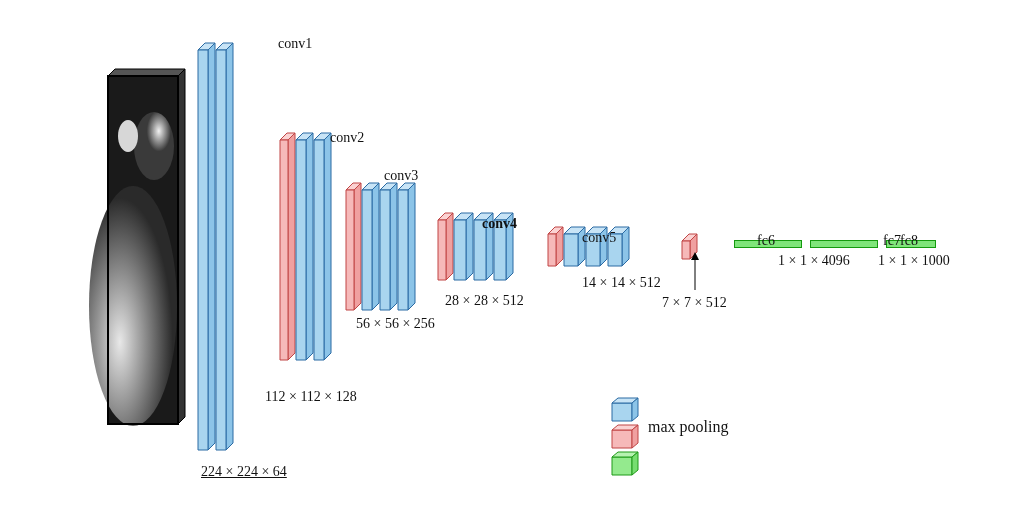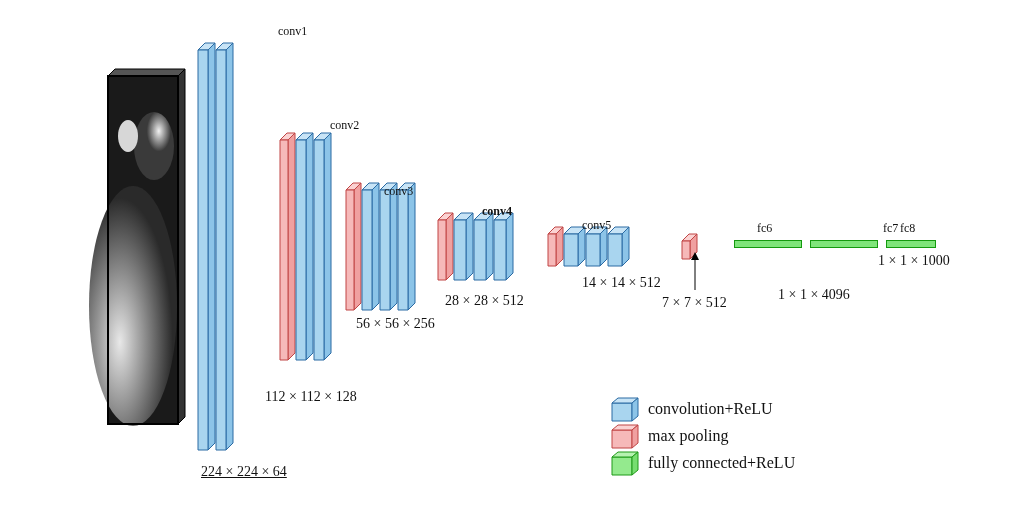--- a/index.html
+++ b/index.html
@@ -12,23 +12,24 @@
     color: #000;
   }
   #diagram {
     position: relative;
     width: 1024px;
     height: 512px;
     overflow: hidden;
   }
   .label {
     position: absolute;
-    font-size: 12px;
+    font-size: 14px;
     white-space: nowrap;
     color: #111;
+    margin-top: 12px;
   }
   .dim {
     position: absolute;
     font-size: 14px;
     white-space: nowrap;
     color: #111;
   }
   
   .legend-text {
     position: absolute;
@@ -158,34 +159,34 @@
         <polygon points="682,241 690,241 690,259 682,259" fill="#f6b9b9" stroke="#c04545" stroke-width="1"></polygon>
       </g>
     </svg>
 
   <div class="fc-bar" style="left:734px; top:240px; width:66px; height:6px;"></div>
   <div class="fc-bar" style="left:810px; top:240px; width:66px; height:6px;"></div>
   <div class="fc-bar" style="left:886px; top:240px; width:48px; height:6px;"></div>
 
   <span class="label" style="left:278px; top:24px;">conv1</span>
   <span class="label" style="left:330px; top:118px;">conv2</span>
-  <span class="label" style="left:384px; top:184px;">conv3</span>
+  <span class="label" style="left:384px; top:156px;">conv3</span>
   <span class="label" style="left:482px; top:204px;font-weight:bold;">conv4</span>
   <span class="label" style="left:582px; top:218px;">conv5</span>
   <span class="label" style="left:757px; top:221px;font-family:Liberation Serif, serif;">fc6</span>
   <span class="label" style="left:883px; top:221px;">fc7</span>
   <span class="label" style="left:900px; top:221px;">fc8</span>
 
   <span class="dim" style="left:201px; top:464px;text-decoration:underline;">224 × 224 × 64</span>
   <span class="dim" style="left:265px; top:389px;">112 × 112 × 128</span>
   <span class="dim" style="left:356px; top:316px;">56 × 56 × 256</span>
   <span class="dim" style="left:445px; top:293px;">28 × 28 × 512</span>
   <span class="dim" style="left:549px; top:275px;margin-left:33px;">14 × 14 × 512</span>
   <span class="dim" style="left:662px; top:295px;">7 × 7 × 512</span>
-  <span class="dim" style="left:778px; top:253px;margin-top:34px;">1 × 1 × 4096</span>
+  <span class="dim" style="left:778px; top:253px;">1 × 1 × 4096</span>
   <span class="dim" style="left:878px; top:253px;">1 × 1 × 1000</span>
 
   <svg width="1024" height="512" style="pointer-events:none;">
     <line x1="695" y1="290" x2="695" y2="258" stroke="#000" stroke-width="1"></line>
     <polygon points="695,252 691,260 699,260" fill="#000"></polygon>
   </svg>
 
   <svg width="1024" height="512" style="pointer-events:none;">
 
     <g transform="translate(612,403)">
@@ -199,17 +200,15 @@
       <polygon points="0,0 6,-5 26,-5 20,0" fill="#fbd2d2" stroke="#c04545"></polygon>
       <polygon points="20,0 26,-5 26,13 20,18" fill="#f0a0a0" stroke="#c04545"></polygon>
     </g>
 
     <g transform="translate(612,457)">
       <polygon points="0,0 20,0 20,18 0,18" fill="#94ea8e" stroke="#1f9a18"></polygon>
       <polygon points="0,0 6,-5 26,-5 20,0" fill="#b6f2b1" stroke="#1f9a18"></polygon>
       <polygon points="20,0 26,-5 26,13 20,18" fill="#77dd70" stroke="#1f9a18"></polygon>
     </g>
   </svg>
-  <span class="legend-text" style="left:648px; top:400px;">convolution+ReLU</span>
-  <span class="legend-text" style="left:648px; top:427px;">max pooling</span>
-  <span class="legend-text" style="left:648px; top:454px;">fully connected+ReLU</span>
+  <span class="legend-text" style="left:648px; top:418px;">max pooling</span>
 
 </div>
 
 </body></html>

